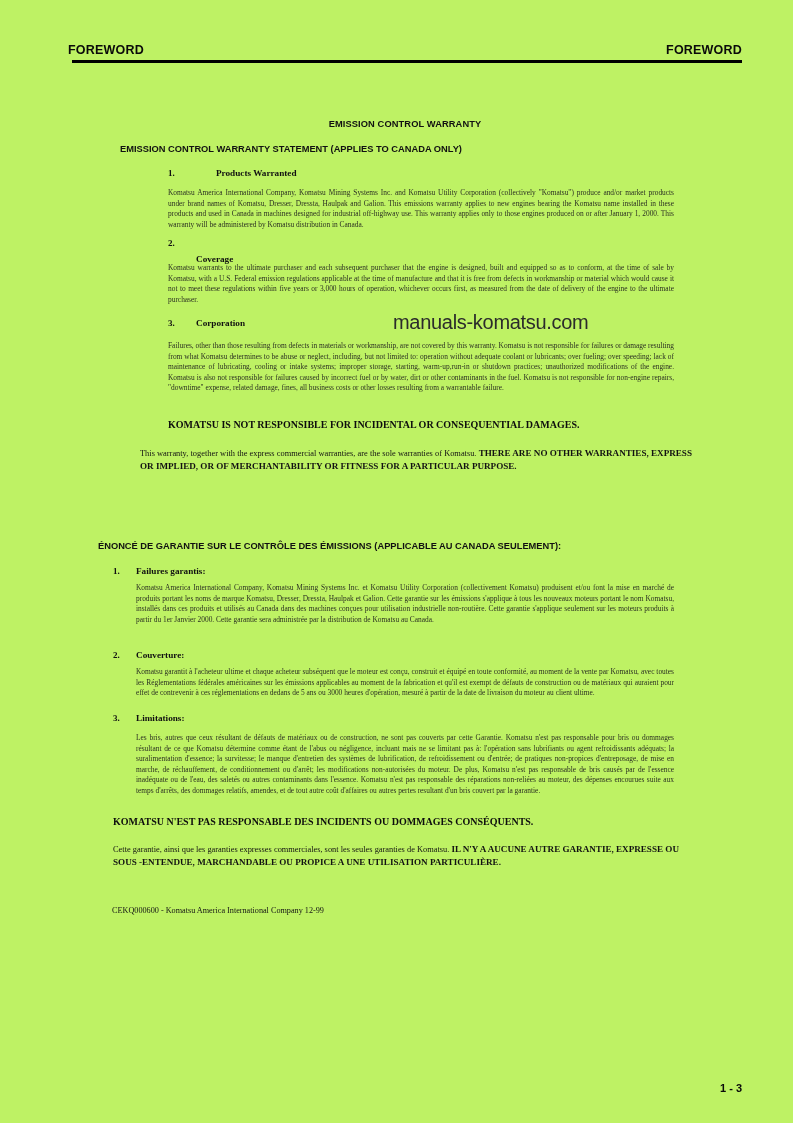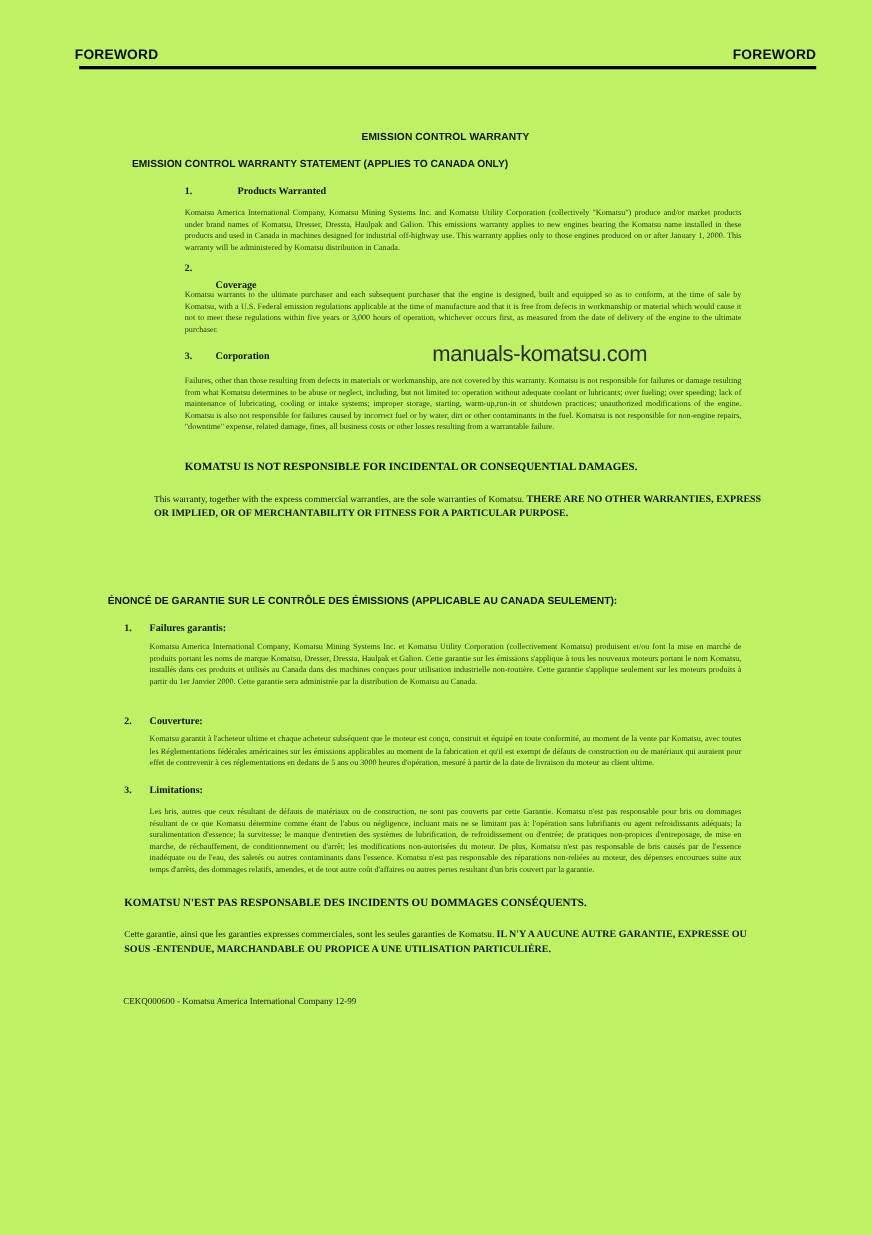--- a/index.html
+++ b/index.html
@@ -201,14 +201,15 @@
 
   <div class="item-num" style="left:113px; top:713px;">3.</div>
   <div class="item-head" style="left:136px; top:713px;">Limitations:</div>
   <div class="para" style="left:136px; top:733px; width:538px;">Les bris, autres que ceux résultant de défauts de matériaux ou de construction, ne sont pas couverts par cette Garantie.  Komatsu n'est pas responsable pour bris ou dommages résultant de ce que Komatsu détermine comme étant de l'abus ou négligence, incluant mais ne se limitant pas à: l'opération sans lubrifiants ou agent refroidissants adéquats;  la suralimentation d'essence;  la survitesse;  le manque d'entretien des systèmes de lubrification, de refroidissement ou d'entrée;  de pratiques non-propices d'entreposage, de mise en marche, de réchauffement, de conditionnement ou d'arrêt;  les modifications non-autorisées du moteur.  De plus, Komatsu n'est pas responsable de bris causés par de l'essence inadéquate ou de l'eau, des saletés ou autres contaminants dans l'essence.  Komatsu n'est pas responsable des réparations non-reliées au moteur, des dépenses encourues suite aux temps d'arrêts, des dommages relatifs, amendes, et de tout autre coût d'affaires ou autres pertes resultant d'un bris couvert par la garantie.</div>
 
   <div class="bold-note" style="left:113px; top:816px; width:560px;">KOMATSU N'EST PAS RESPONSABLE DES INCIDENTS OU DOMMAGES CONSÉQUENTS.</div>
 
   <div class="mixed-note" style="left:113px; top:843px; width:570px;"><span>Cette garantie, ainsi que les garanties expresses commerciales, sont les seules garanties de Komatsu.  </span><b>IL N'Y A AUCUNE AUTRE GARANTIE, EXPRESSE OU SOUS -ENTENDUE, MARCHANDABLE OU PROPICE A UNE UTILISATION PARTICULIÈRE.</b></div>
 
   <div class="footer-code">CEKQ000600 - Komatsu America International Company 12-99</div>
+  <div class="page-number">1 - 3</div>
 
 </div>
 
 </body></html>

